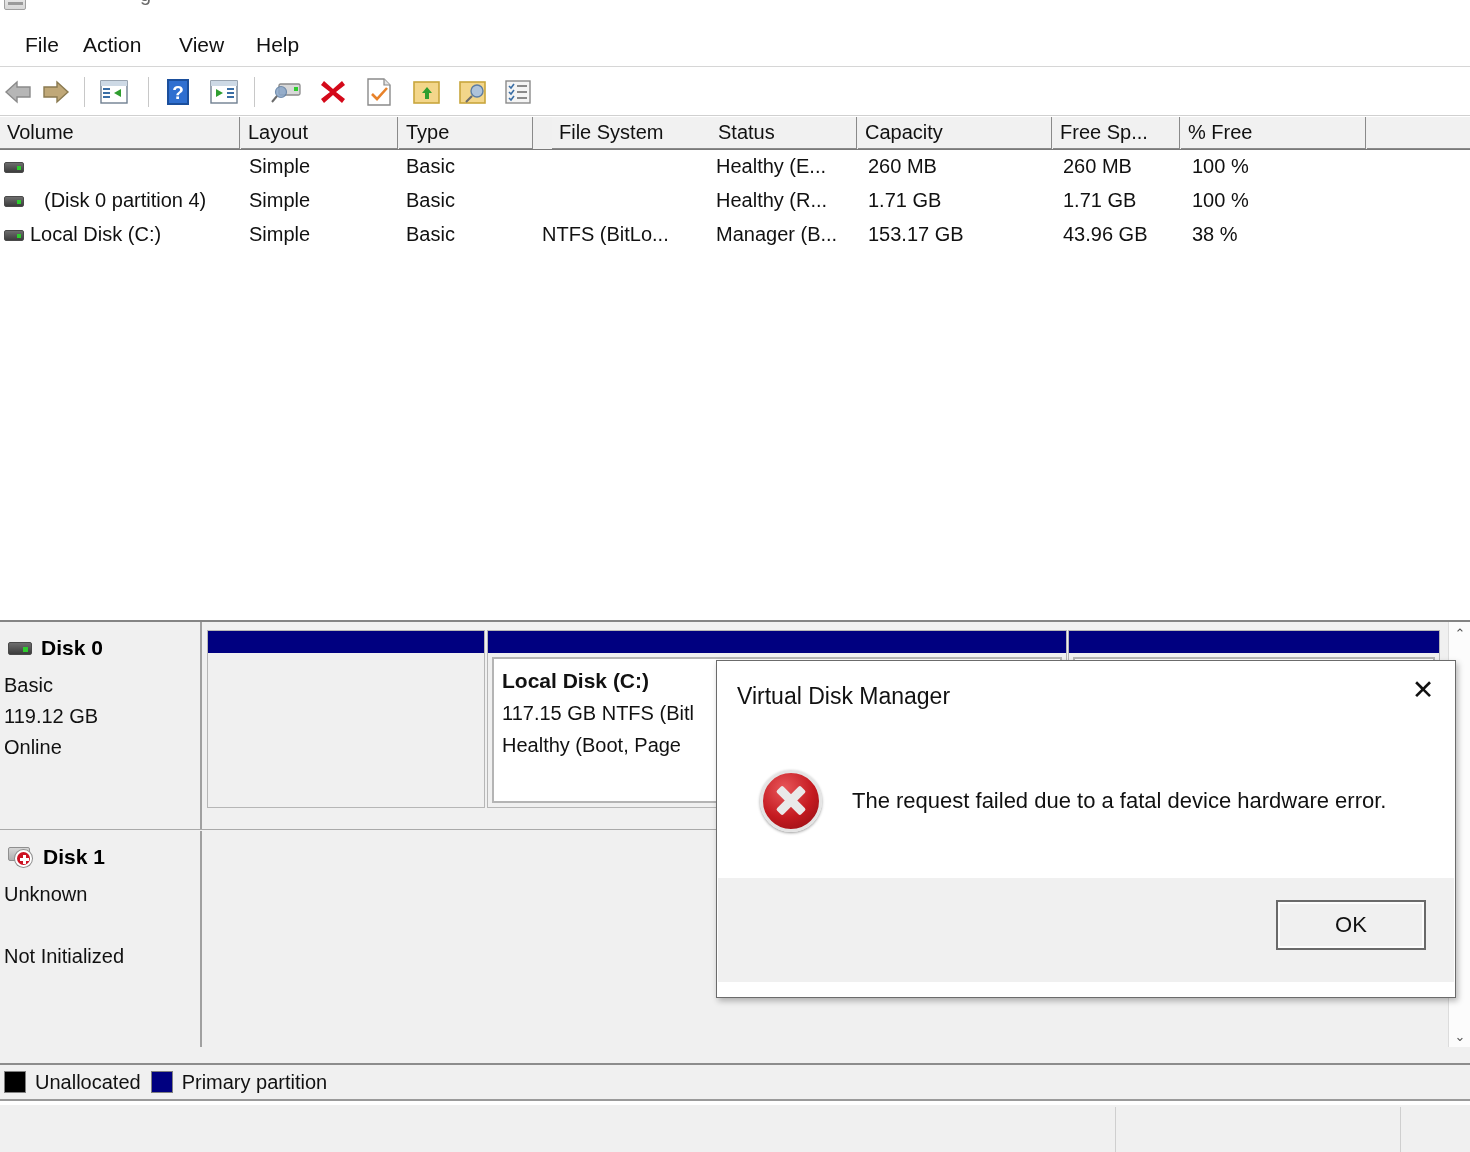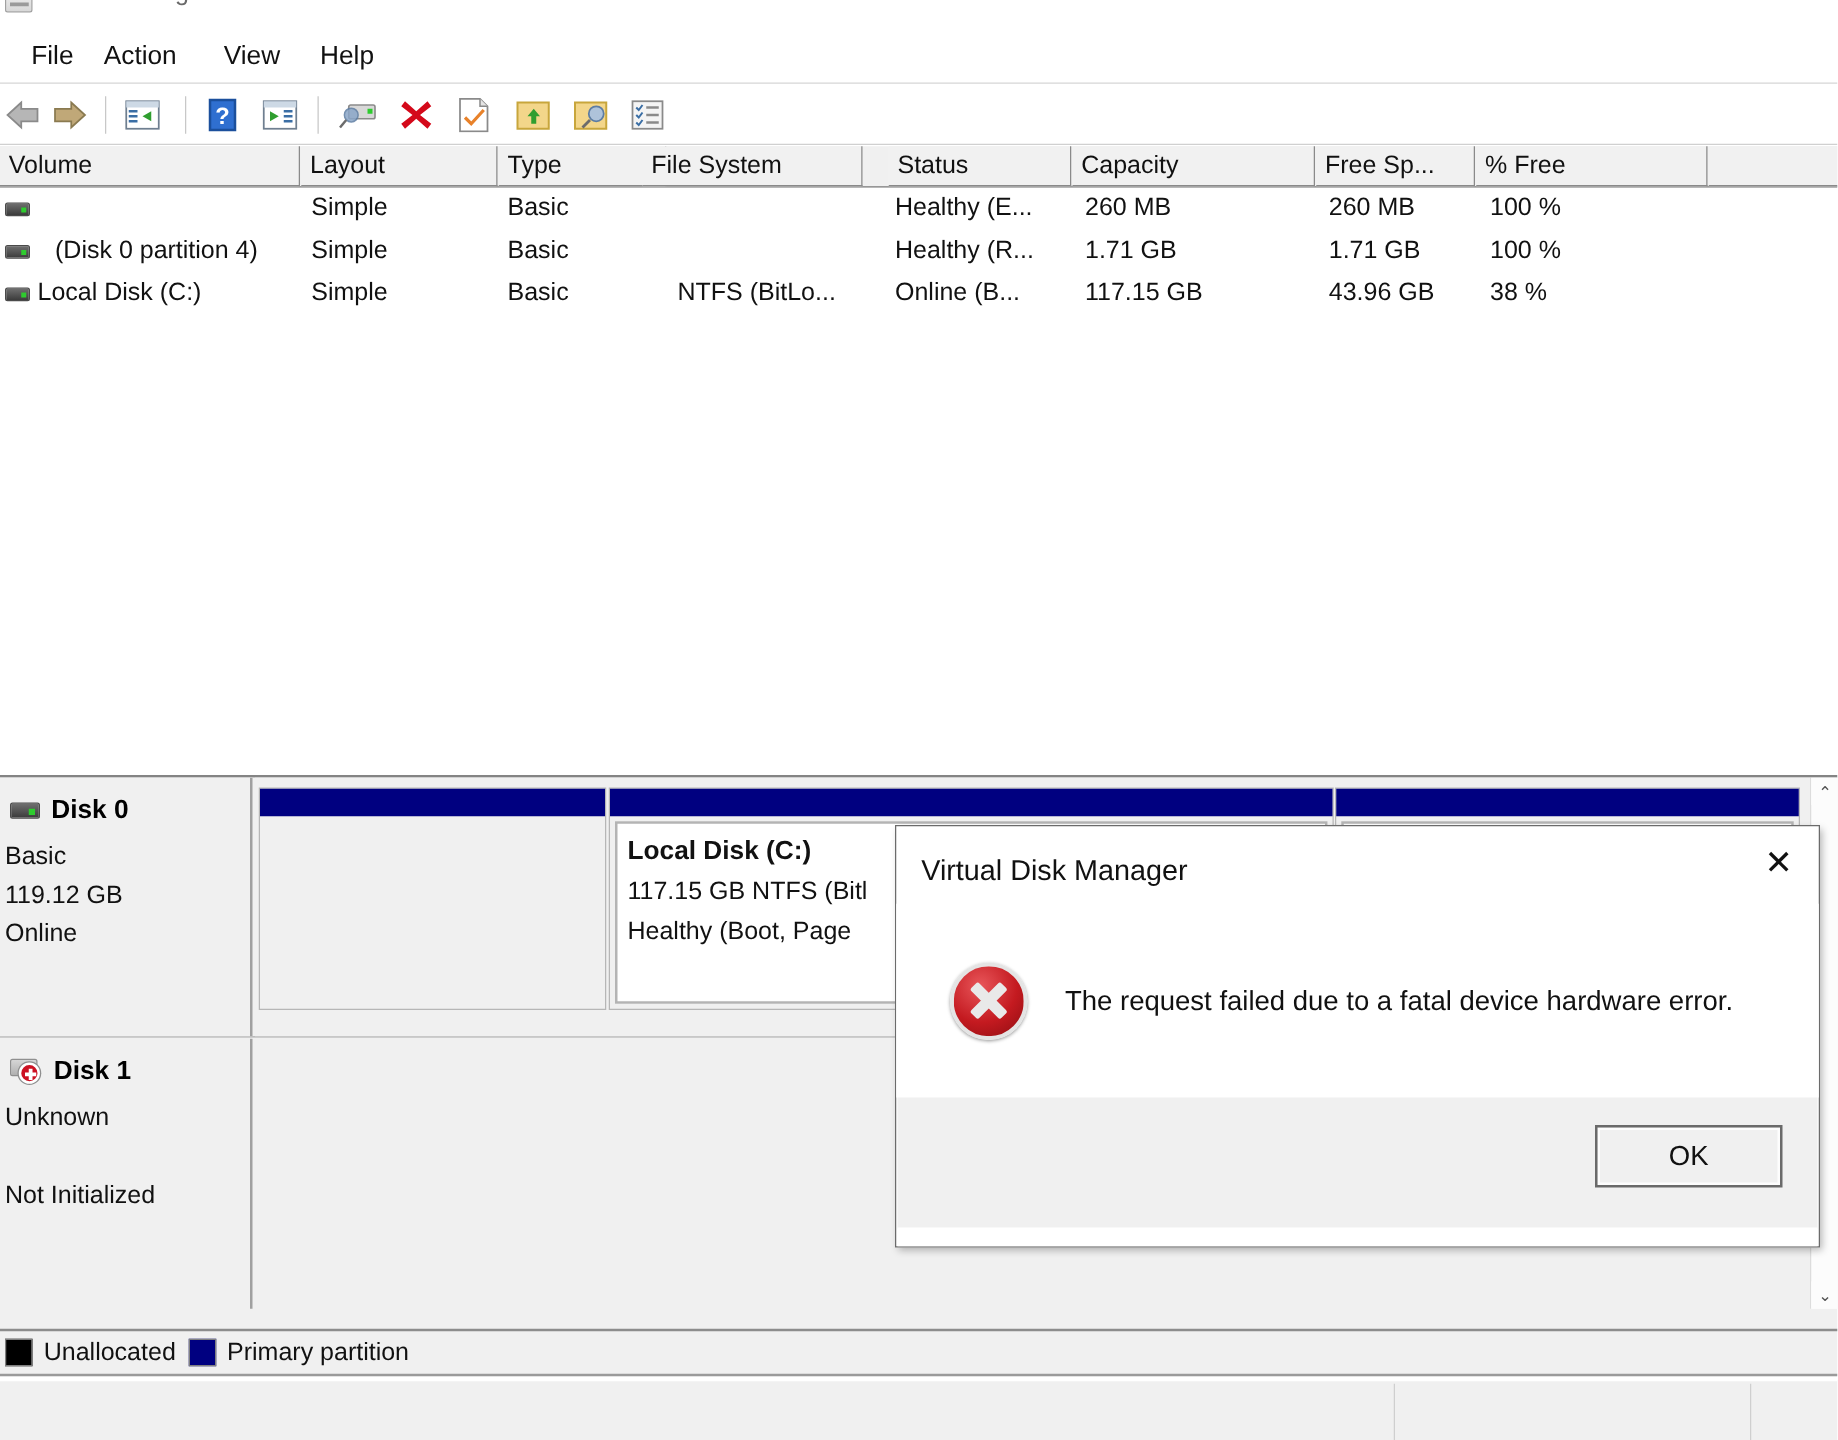--- a/index.html
+++ b/index.html
@@ -351,21 +351,21 @@
         <rect x="13" y="18" width="10" height="2" fill="#8a8a8a"></rect>
       </svg>
     </div>
   </div>
 
   <div class="vol-pane">
     <div class="vol-header">
       <div class="vh-cell" style="left:0px;width:240px">Volume</div>
       <div class="vh-cell" style="left:241px;width:157px">Layout</div>
       <div class="vh-cell" style="left:399px;width:134px">Type</div>
-      <div class="vh-cell" style="left:514px;width:176px">File System</div>
+      <div class="vh-cell" style="left:552px;width:176px">File System</div>
       <div class="vh-cell" style="left:711px;width:146px">Status</div>
       <div class="vh-cell" style="left:858px;width:194px">Capacity</div>
       <div class="vh-cell" style="left:1053px;width:127px">Free Sp...</div>
       <div class="vh-cell" style="left:1181px;width:185px">% Free</div>
       <div class="vh-cell" style="left:1367px;width:103px;border-right:none"></div>
     </div>
 
     <div class="vol-rows">
 
       <div class="vol-row selected">
@@ -390,22 +390,22 @@
         <div class="vr-cell" style="left:1063px;width:120px">1.71 GB</div>
         <div class="vr-cell" style="left:1192px;width:170px">100 %</div>
       </div>
 
       <div class="vol-row">
         <div class="vr-cell" style="left:0px;width:228px;padding-left:30px">Local Disk (C:)</div>
         <div class="disk-glyph" style="top:12px"></div>
         <div class="vr-cell" style="left:249px;width:150px">Simple</div>
         <div class="vr-cell" style="left:406px;width:128px">Basic</div>
         <div class="vr-cell" style="left:542px;width:168px">NTFS (BitLo...</div>
-        <div class="vr-cell" style="left:716px;width:150px">Online (B...</div>
-        <div class="vr-cell" style="left:868px;width:186px">117.15 GB</div>
+        <div class="vr-cell" style="left:716px;width:150px">Manager (B...</div>
+        <div class="vr-cell" style="left:868px;width:186px">153.17 GB</div>
         <div class="vr-cell" style="left:1063px;width:120px">43.96 GB</div>
         <div class="vr-cell" style="left:1192px;width:170px">38 %</div>
       </div>
 
     </div>
   </div>
 
   <div class="gfx-pane">
 
     <div class="disk-row" style="top:0px;height:208px">

